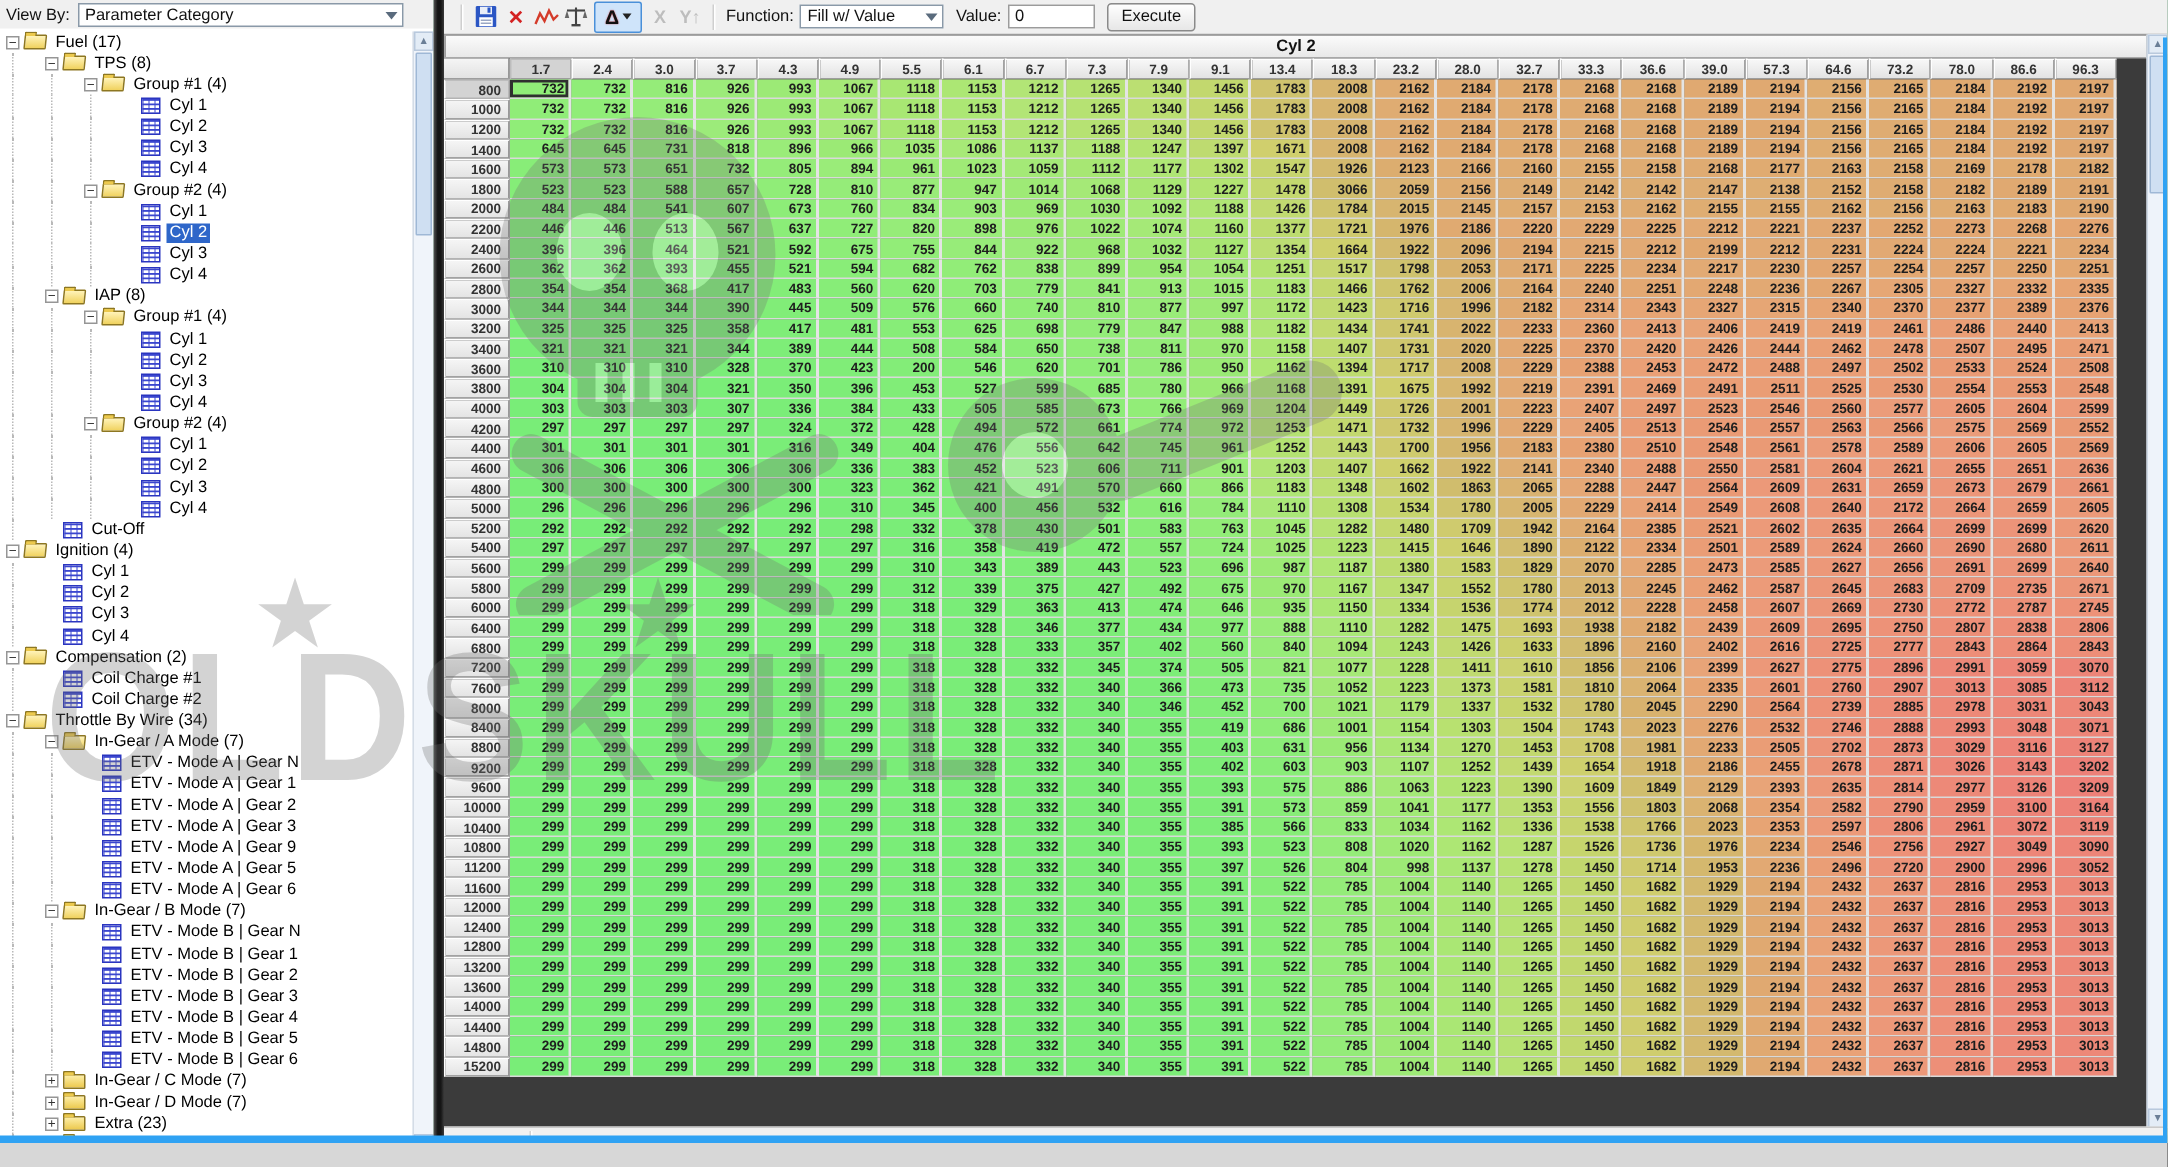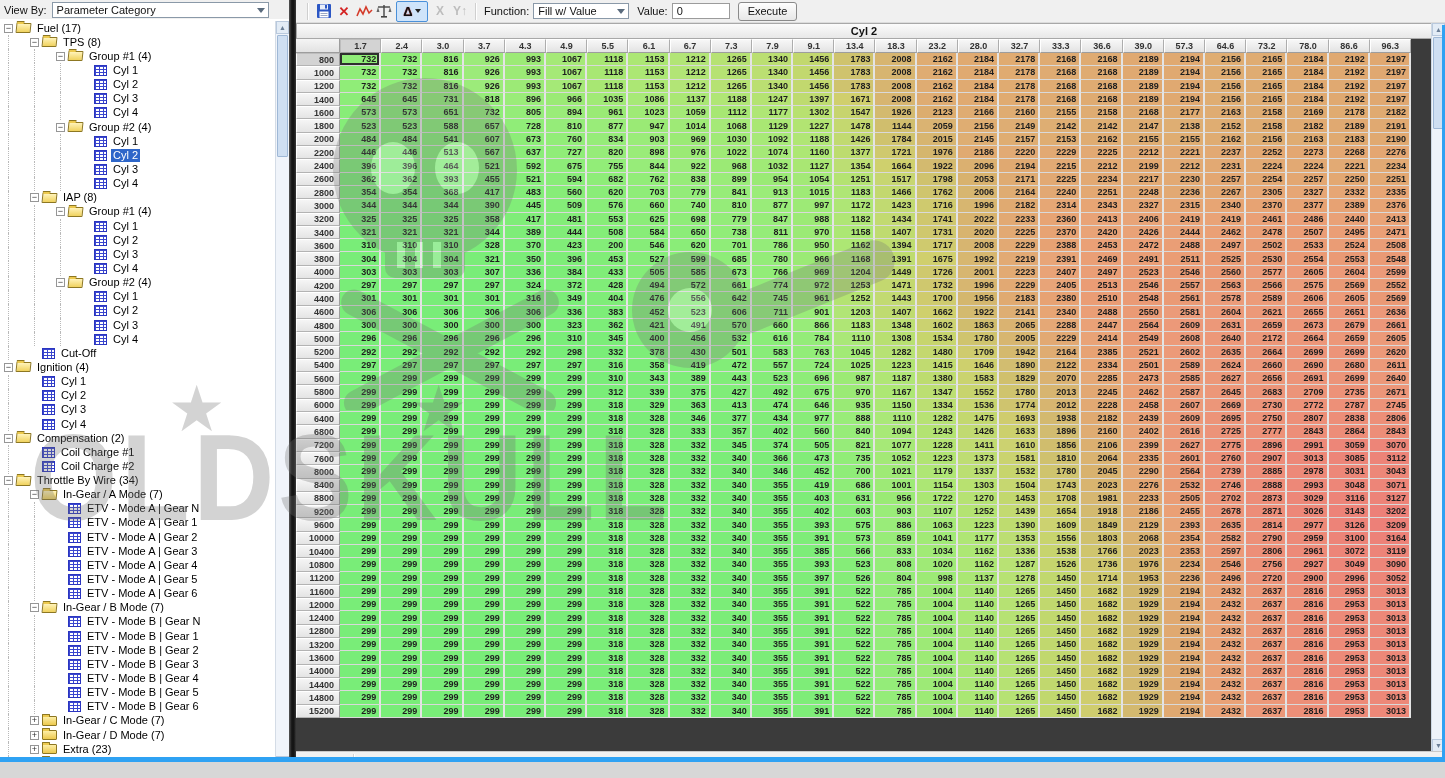--- a/index.html
+++ b/index.html
@@ -388,21 +388,21 @@
           <span class="guide"></span>
           <span class="tg-sp"></span>
           <span class="gicon"></span>
           <span class="tlabel">ETV - Mode A | Gear 3</span>
         </div>
         <div class="trow">
           <span class="guide"></span>
           <span class="guide"></span>
           <span class="tg-sp"></span>
           <span class="gicon"></span>
-          <span class="tlabel">ETV - Mode A | Gear 4</span>
+          <span class="tlabel">ETV - Mode A | Gear 9</span>
         </div>
         <div class="trow">
           <span class="guide"></span>
           <span class="guide"></span>
           <span class="tg-sp"></span>
           <span class="gicon"></span>
           <span class="tlabel">ETV - Mode A | Gear 5</span>
         </div>
         <div class="trow">
           <span class="guide"></span>
@@ -768,21 +768,21 @@
               <td class="cell" style="background:hsl(109.7,76%,70%)">657</td>
               <td class="cell" style="background:hsl(107.7,76%,70%)">728</td>
               <td class="cell" style="background:hsl(105.4,75%,70%)">810</td>
               <td class="cell" style="background:hsl(103.5,75%,70%)">877</td>
               <td class="cell" style="background:hsl(101.5,74%,69%)">947</td>
               <td class="cell" style="background:hsl(99.2,73%,69%)">1014</td>
               <td class="cell" style="background:hsl(96.0,72%,69%)">1068</td>
               <td class="cell" style="background:hsl(92.3,71%,68%)">1129</td>
               <td class="cell" style="background:hsl(86.4,68%,67%)">1227</td>
               <td class="cell" style="background:hsl(71.3,57%,64%)">1478</td>
-              <td class="cell" style="background:hsl(49.1,51%,62%)">1144</td>
+              <td class="cell" style="background:hsl(49.1,51%,62%)">3066</td>
               <td class="cell" style="background:hsl(37.7,58%,65%)">2059</td>
               <td class="cell" style="background:hsl(32.4,63%,66%)">2156</td>
               <td class="cell" style="background:hsl(32.8,62%,66%)">2149</td>
               <td class="cell" style="background:hsl(33.2,62%,66%)">2142</td>
               <td class="cell" style="background:hsl(33.2,62%,66%)">2142</td>
               <td class="cell" style="background:hsl(32.9,62%,66%)">2147</td>
               <td class="cell" style="background:hsl(33.4,62%,66%)">2138</td>
               <td class="cell" style="background:hsl(32.6,63%,66%)">2152</td>
               <td class="cell" style="background:hsl(32.3,63%,66%)">2158</td>
               <td class="cell" style="background:hsl(31.0,64%,66%)">2182</td>
@@ -1581,21 +1581,21 @@
               <td class="cell" style="background:hsl(119.8,76%,70%)">299</td>
               <td class="cell" style="background:hsl(119.8,76%,70%)">299</td>
               <td class="cell" style="background:hsl(119.3,76%,70%)">318</td>
               <td class="cell" style="background:hsl(119.0,76%,70%)">328</td>
               <td class="cell" style="background:hsl(118.9,76%,70%)">332</td>
               <td class="cell" style="background:hsl(118.6,76%,70%)">340</td>
               <td class="cell" style="background:hsl(118.2,76%,70%)">355</td>
               <td class="cell" style="background:hsl(116.9,76%,70%)">403</td>
               <td class="cell" style="background:hsl(110.4,76%,70%)">631</td>
               <td class="cell" style="background:hsl(101.3,74%,69%)">956</td>
-              <td class="cell" style="background:hsl(92.0,70%,68%)">1722</td>
+              <td class="cell" style="background:hsl(92.0,70%,68%)">1134</td>
               <td class="cell" style="background:hsl(83.8,66%,67%)">1270</td>
               <td class="cell" style="background:hsl(72.8,58%,64%)">1453</td>
               <td class="cell" style="background:hsl(57.5,50%,62%)">1708</td>
               <td class="cell" style="background:hsl(42.0,55%,64%)">1981</td>
               <td class="cell" style="background:hsl(28.9,66%,67%)">2233</td>
               <td class="cell" style="background:hsl(20.3,73%,69%)">2505</td>
               <td class="cell" style="background:hsl(14.0,75%,70%)">2702</td>
               <td class="cell" style="background:hsl(10.6,76%,70%)">2873</td>
               <td class="cell" style="background:hsl(7.5,76%,70%)">3029</td>
               <td class="cell" style="background:hsl(5.8,76%,70%)">3116</td>

